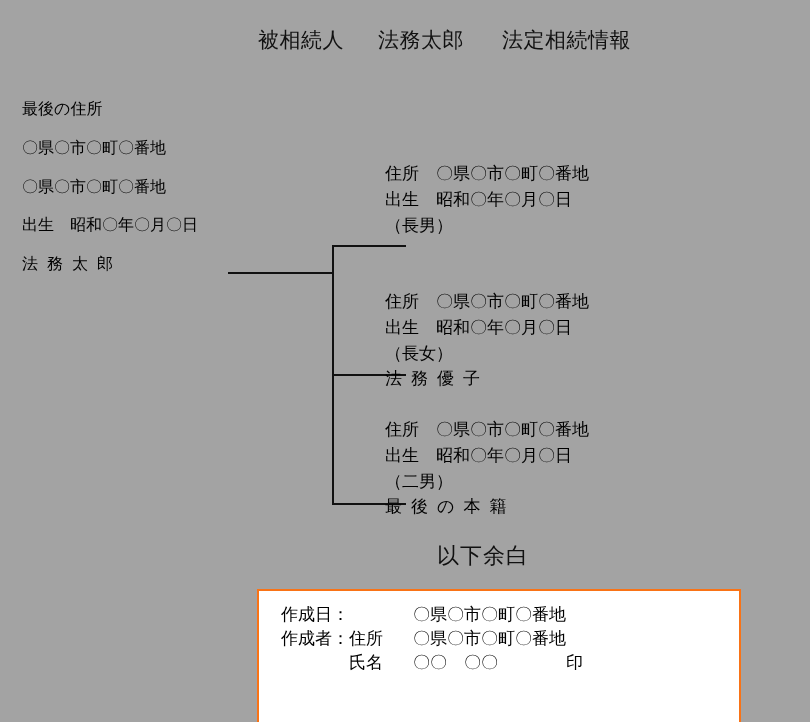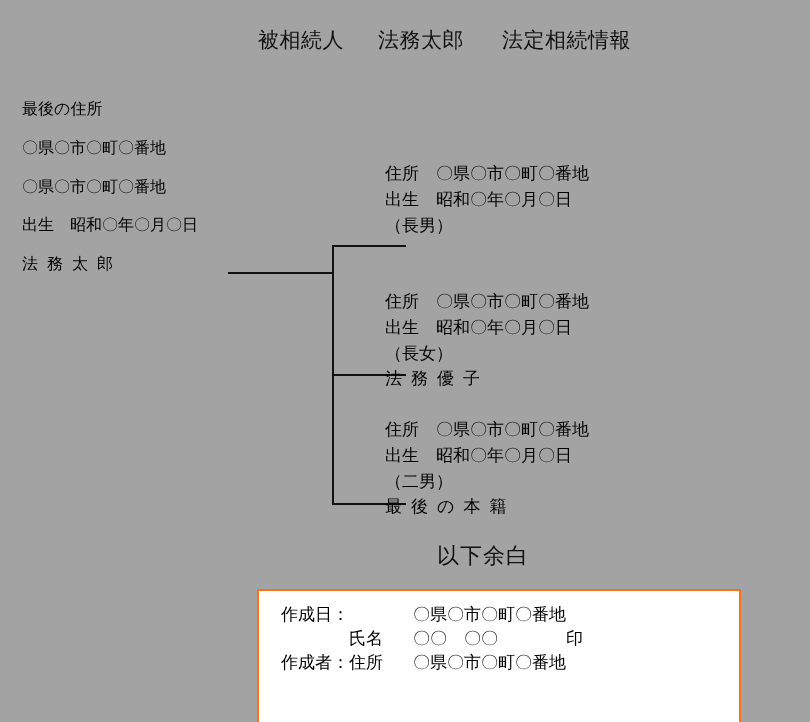--- a/index.html
+++ b/index.html
@@ -175,28 +175,28 @@
   <div class="abs" id="footer-box">
     <table id="footer-table">
       <tbody>
           <tr>
         <td class="col-label">作成日：</td>
         <td class="col-sub"></td>
         <td class="col-value">〇県〇市〇町〇番地</td>
         <td class="seal-cell"></td>
       </tr>
       <tr>
+        <td class="col-label">作成者：</td>
+        <td class="col-sub">住所</td>
+        <td class="col-value">〇県〇市〇町〇番地</td>
+        <td class="seal-cell"></td>
+      </tr>
+      <tr>
         <td class="col-label"></td>
         <td class="col-sub">氏名</td>
         <td class="col-value">〇〇　〇〇</td>
         <td class="seal-cell">印</td>
       </tr>
-      <tr>
-        <td class="col-label">作成者：</td>
-        <td class="col-sub">住所</td>
-        <td class="col-value">〇県〇市〇町〇番地</td>
-        <td class="seal-cell"></td>
-      </tr>
     </tbody>
       </table>
   </div>
 
 </div>
 
 </body></html>

